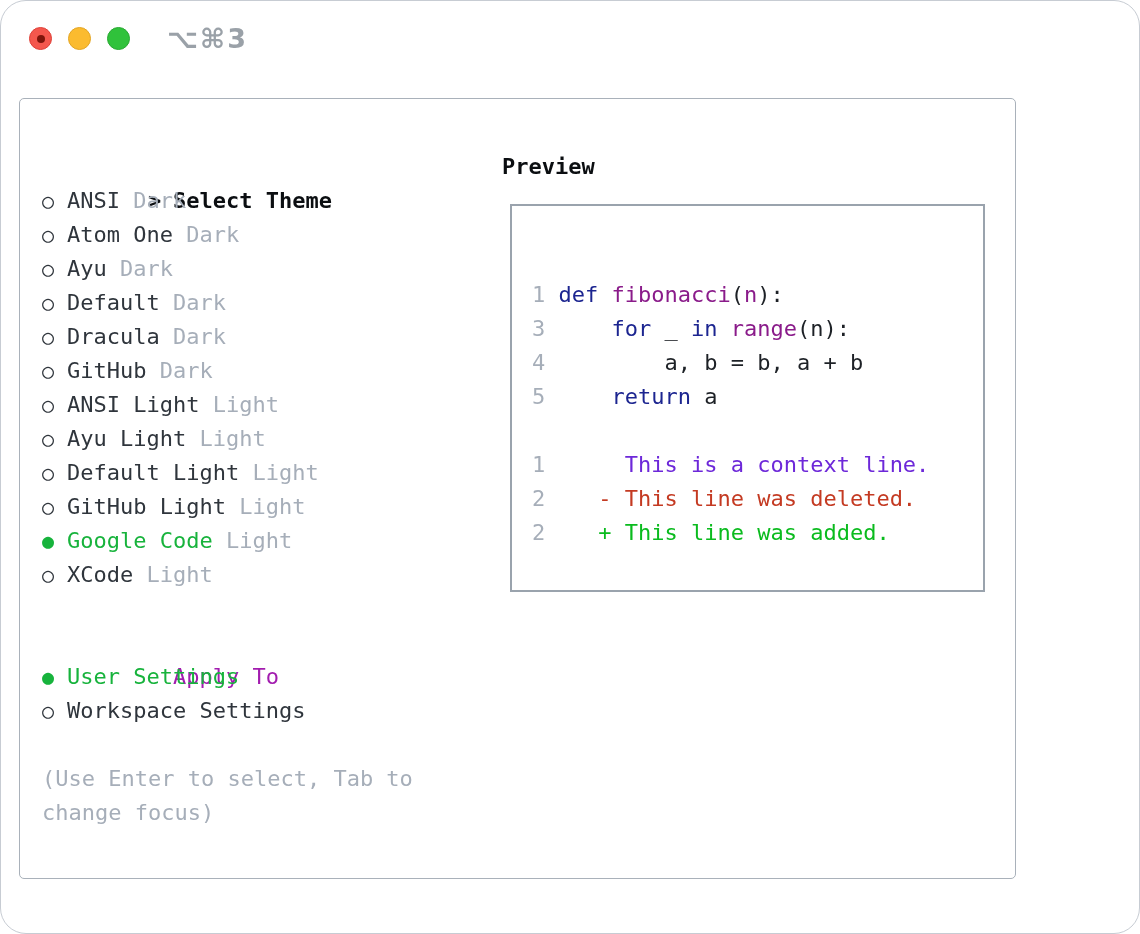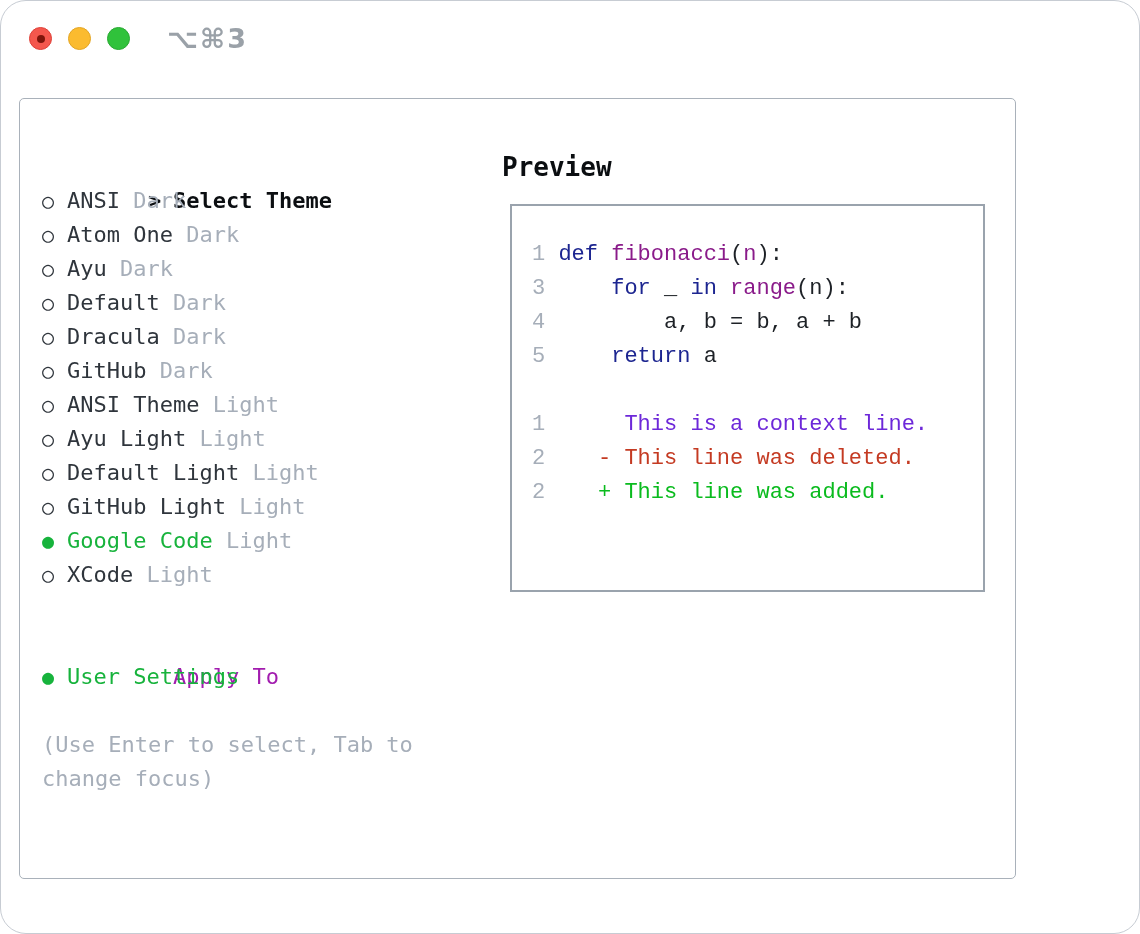--- a/index.html
+++ b/index.html
@@ -43,27 +43,27 @@
   .theme-item .name { color:#2f353c; }
   .theme-item .variant { color:#a6aeb9;margin-top:36px; }
   .theme-item.selected .name, .theme-item.selected .circle { color:#17b33c; }
   .option-item .name { color:#2f353c;text-align:right; }
   .option-item.selected .name, .option-item.selected .circle { color:#17b33c; }
   .help-row { color:#a6aeb9; }
 
   
   .preview-header {
     position:absolute; left:482px; top:51px; height:34px; line-height:34px;
-    font-size:26px; font-weight:bold; color:#0b0e11;
+    font-size:22px; font-weight:bold; color:#0b0e11;
   }
   .preview-box {
     position:absolute; left:490px; top:105px; width:475px; height:388px;
     border:2px solid #9aa3ad; background:#ffffff; overflow:hidden;
   }
-  .code-wrap { padding:32px 0 0 20px; font-size:22px;font-family:Liberation Mono, monospace; }
+  .code-wrap { padding:72px 0 0 20px; font-size:22px; }
   .code-line { height:34px; line-height:34px; white-space:pre; }
   .lineno   { color:#a6aeb9; }
   .tok-keyword  { color:#1c2590; }
   .tok-function { color:#8a1b8a; }
   .tok-number   { color:#0e6e6e; }
   .tok-plain    { color:#1d2126; }
   .diff-context { color:#6d28d9;margin-top:23px; }
   .diff-deleted { color:#c43a22; }
   .diff-added   { color:#0abb1e;text-align:right; }
 </style>
@@ -87,33 +87,34 @@
       <div class="row">
         <span class="marker hdr-marker">&gt;</span><span class="section-title">Select Theme</span>
       </div>
       <div id="theme-items">
           <div class="row theme-item"><span class="marker circle">○</span><span class="name">ANSI</span><span class="variant"> Dark</span></div>
           <div class="row theme-item"><span class="marker circle">○</span><span class="name">Atom One</span><span class="variant"> Dark</span></div>
           <div class="row theme-item"><span class="marker circle">○</span><span class="name">Ayu</span><span class="variant"> Dark</span></div>
           <div class="row theme-item"><span class="marker circle">○</span><span class="name">Default</span><span class="variant"> Dark</span></div>
           <div class="row theme-item"><span class="marker circle">○</span><span class="name">Dracula</span><span class="variant"> Dark</span></div>
           <div class="row theme-item"><span class="marker circle">○</span><span class="name">GitHub</span><span class="variant"> Dark</span></div>
-          <div class="row theme-item"><span class="marker circle">○</span><span class="name">ANSI Theme</span><span class="variant"> Light</span></div>
+          <div class="row theme-item"><span class="marker circle">○</span><span class="name">ANSI Light</span><span class="variant"> Light</span></div>
           <div class="row theme-item"><span class="marker circle">○</span><span class="name">Ayu Light</span><span class="variant"> Light</span></div>
           <div class="row theme-item"><span class="marker circle">○</span><span class="name">Default Light</span><span class="variant"> Light</span></div>
           <div class="row theme-item"><span class="marker circle">○</span><span class="name">GitHub Light</span><span class="variant"> Light</span></div>
           <div class="row theme-item selected"><span class="marker circle">●</span><span class="name">Google Code</span><span class="variant"> Light</span></div>
           <div class="row theme-item"><span class="marker circle">○</span><span class="name">XCode</span><span class="variant"> Light</span></div>
         </div>
       <div class="row"> </div>
       <div class="row">
         <span class="marker"> </span><span class="apply-title">Apply To</span>
       </div>
       <div id="apply-items">
           <div class="row option-item selected"><span class="marker circle">●</span><span class="name">User Settings</span></div>
+          <div class="row option-item"><span class="marker circle">○</span><span class="name">Workspace Settings</span></div>
         </div>
       <div class="row"> </div>
       <div class="row help-row">(Use Enter to select, Tab to</div>
       <div class="row help-row">change focus)</div>
     </div>
 
     <div class="preview-header">Preview</div>
     <div class="preview-box">
       <div class="code-wrap" id="code-wrap">
           <div class="code-line"><span class="lineno">1</span><span class="tok-plain"> </span><span class="tok-keyword">def </span><span class="tok-function">fibonacci</span><span class="tok-plain">(</span><span class="tok-function">n</span><span class="tok-plain">):</span></div>

